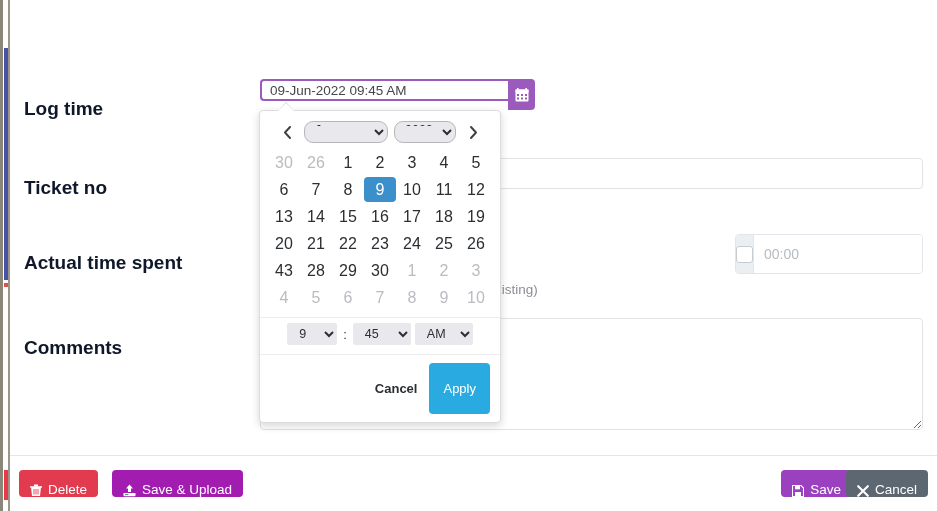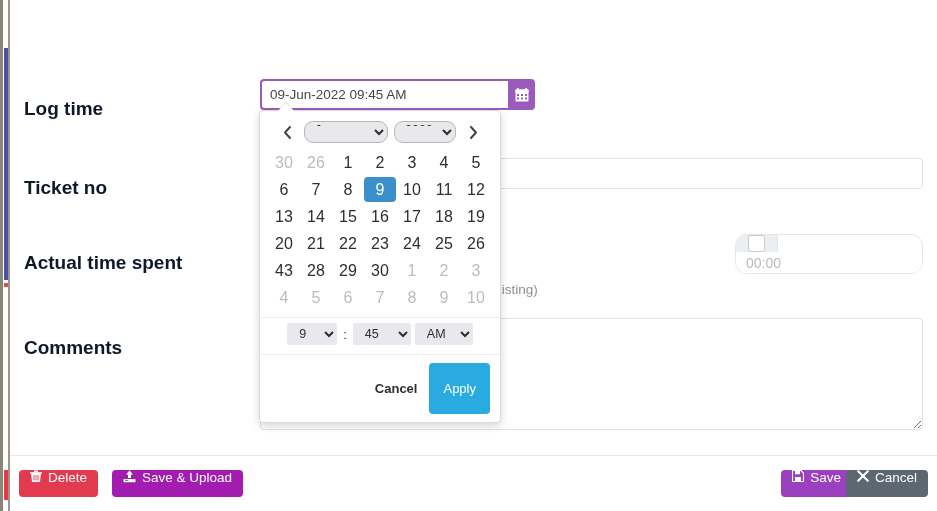--- a/index.html
+++ b/index.html
@@ -113,21 +113,21 @@
 
   .logtime-group {
     position: absolute;
     left: 250px; top: 79px;
     display: flex;
     align-items: stretch;
     height: 31px;
   }
   .logtime-input {
     width: 248px;
-    height: 31px;
+    height: 22px;
     border: 2px solid #9b5bbd;
     border-right: none;
     border-radius: 4px 0 0 4px;
     padding: 0 8px;
     font-size: 13.5px;
     color: #44474a;
     background: #fff;
     font-family: "Liberation Sans", sans-serif;
     outline: none;
   }
@@ -164,24 +164,23 @@
   
   .row-actual { top: 0; }
   .row-actual .f-label { top: 236px; }
   .actual-group {
     position: absolute;
     left: 725px; top: 234px;
     display: flex;
     align-items: stretch;
     height: 40px;
     border: 1px solid #e2e6ea;
-    border-radius: 12px;
+    border-radius: 4px;
     overflow: hidden;
     width: 188px;
-    flex-direction: column;
   }
   .actual-addon {
     width: 42px;
     background: #eceff2;
     border-right: 1px solid #e2e6ea;
     display: flex; align-items: center; justify-content: center;
   }
   .actual-checkbox {
     width: 17px; height: 17px;
     border: 1px solid #c5cdd4;
@@ -230,21 +229,21 @@
   }
   .btn {
     position: absolute;
     height: 27px;
     border: none;
     border-radius: 4px;
     color: #fff;
     font-size: 13.5px;
     font-family: "Liberation Sans", sans-serif;
     display: flex;
-    align-items: flex-start;
+    align-items: flex-end;
     gap: 6px;
     padding: 0 11px;
     cursor: pointer;
     top: 14px;
     white-space: nowrap;
   }
   .btn svg { display: block; }
   .btn-delete { left: 9px;  background: #e23a4e; }
   .btn-upload { left: 102px; background: #a21caf; }
   .btn-save   { right: 85px; background: #9b41c0; }

